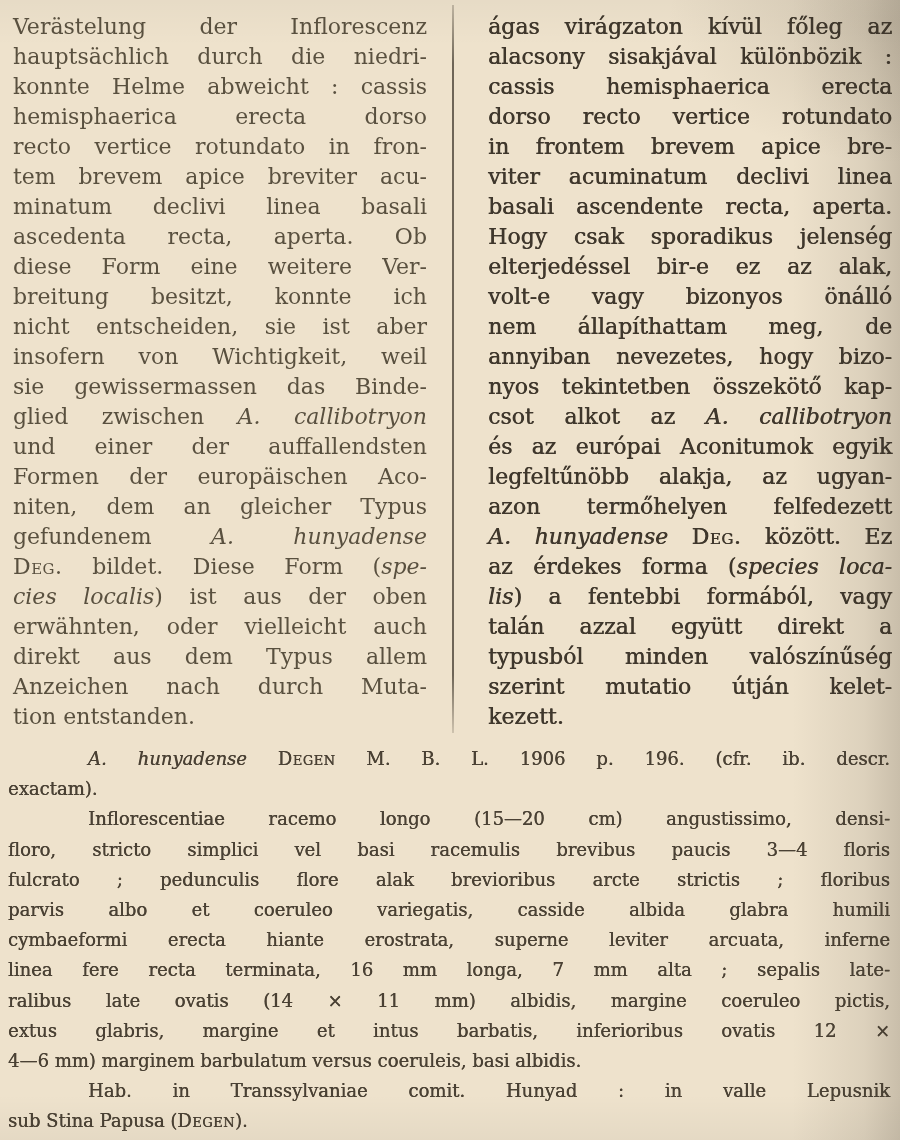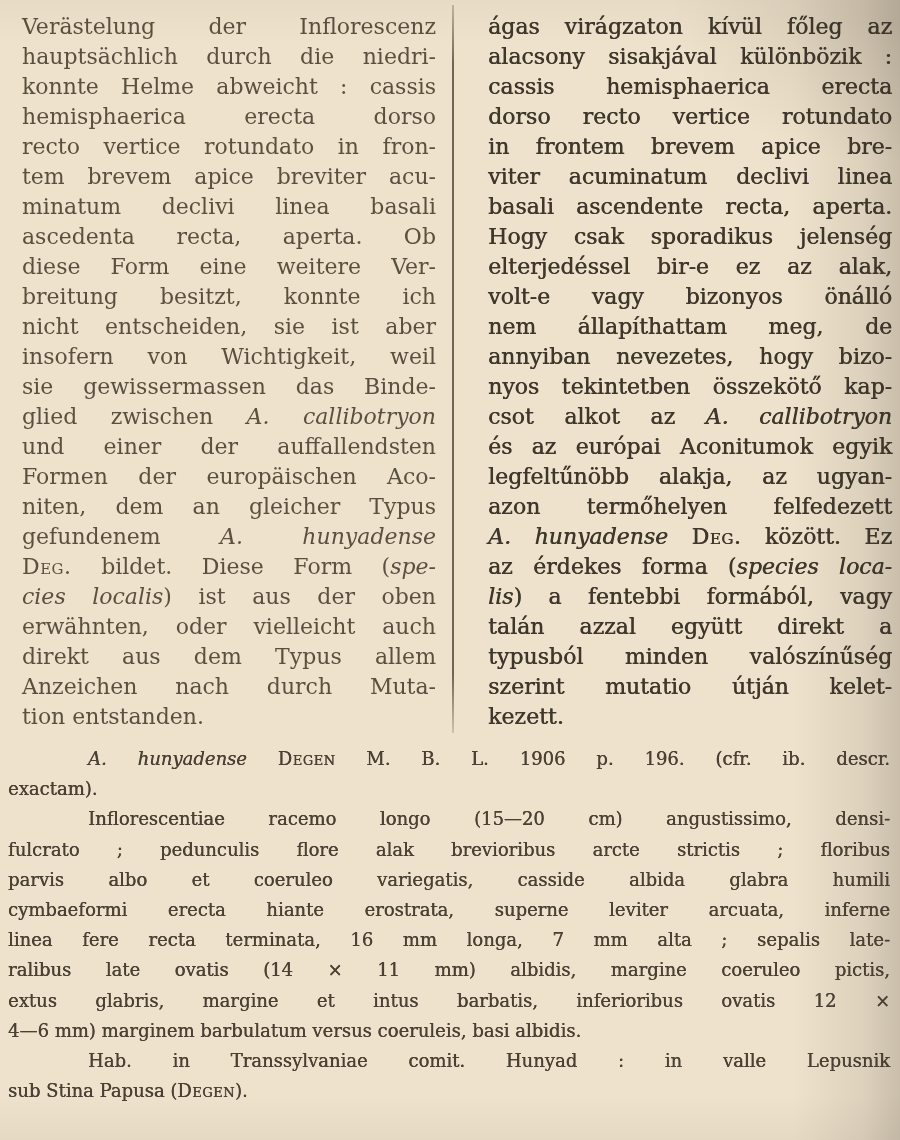--- a/index.html
+++ b/index.html
@@ -22,21 +22,21 @@
     position: absolute;
     inset: 0;
   }
   .column {
     position: absolute;
     top: 12px;
     font-size: 22px;
     line-height: 30px;
   }
   .left-col {
-    left: 22px;
+    left: 13px;
     width: 414px;
     color: var(--left-ink-color, #59503f);
   }
   .right-col {
     left: 488px;
     width: 404px;
     color: var(--right-ink-color, #3f372c);
     text-shadow: 0.5px 0 0 currentColor;
   }
   .divider {
@@ -137,20 +137,21 @@
       <div class="text-line"><span>talán azzal együtt direkt a</span></div>
       <div class="text-line"><span>typusból minden valószínűség</span></div>
       <div class="text-line"><span>szerint mutatio útján kelet-</span></div>
       <div class="text-line end"><span>kezett.</span></div>
     </div>
 
   <div class="bottom">
       <div class="text-line indent"><span class="seg-italic">A. hunyadense </span><span class="seg-smallcaps">Degen</span><span> M. B. L. 1906 p. 196. (cfr. ib. descr.</span></div>
       <div class="text-line end"><span>exactam).</span></div>
       <div class="text-line indent"><span>Inflorescentiae racemo longo (15—20 cm) angustissimo, densi-</span></div>
+      <div class="text-line"><span>floro, stricto simplici vel basi racemulis brevibus paucis 3—4 floris</span></div>
       <div class="text-line"><span>fulcrato ; pedunculis flore alak brevioribus arcte strictis ; floribus</span></div>
       <div class="text-line"><span>parvis albo et coeruleo variegatis, casside albida glabra humili</span></div>
       <div class="text-line"><span>cymbaeformi erecta hiante erostrata, superne leviter arcuata, inferne</span></div>
       <div class="text-line"><span>linea fere recta terminata, 16 mm longa, 7 mm alta ; sepalis late-</span></div>
       <div class="text-line"><span>ralibus late ovatis (14 × 11 mm) albidis, margine coeruleo pictis,</span></div>
       <div class="text-line"><span>extus glabris, margine et intus barbatis, inferioribus ovatis 12 ×</span></div>
       <div class="text-line end"><span>4—6 mm) marginem barbulatum versus coeruleis, basi albidis.</span></div>
       <div class="text-line indent"><span>Hab. in Transsylvaniae comit. Hunyad : in valle Lepusnik</span></div>
       <div class="text-line end"><span>sub Stina Papusa (</span><span class="seg-smallcaps">Degen</span><span>).</span></div>
     </div>

